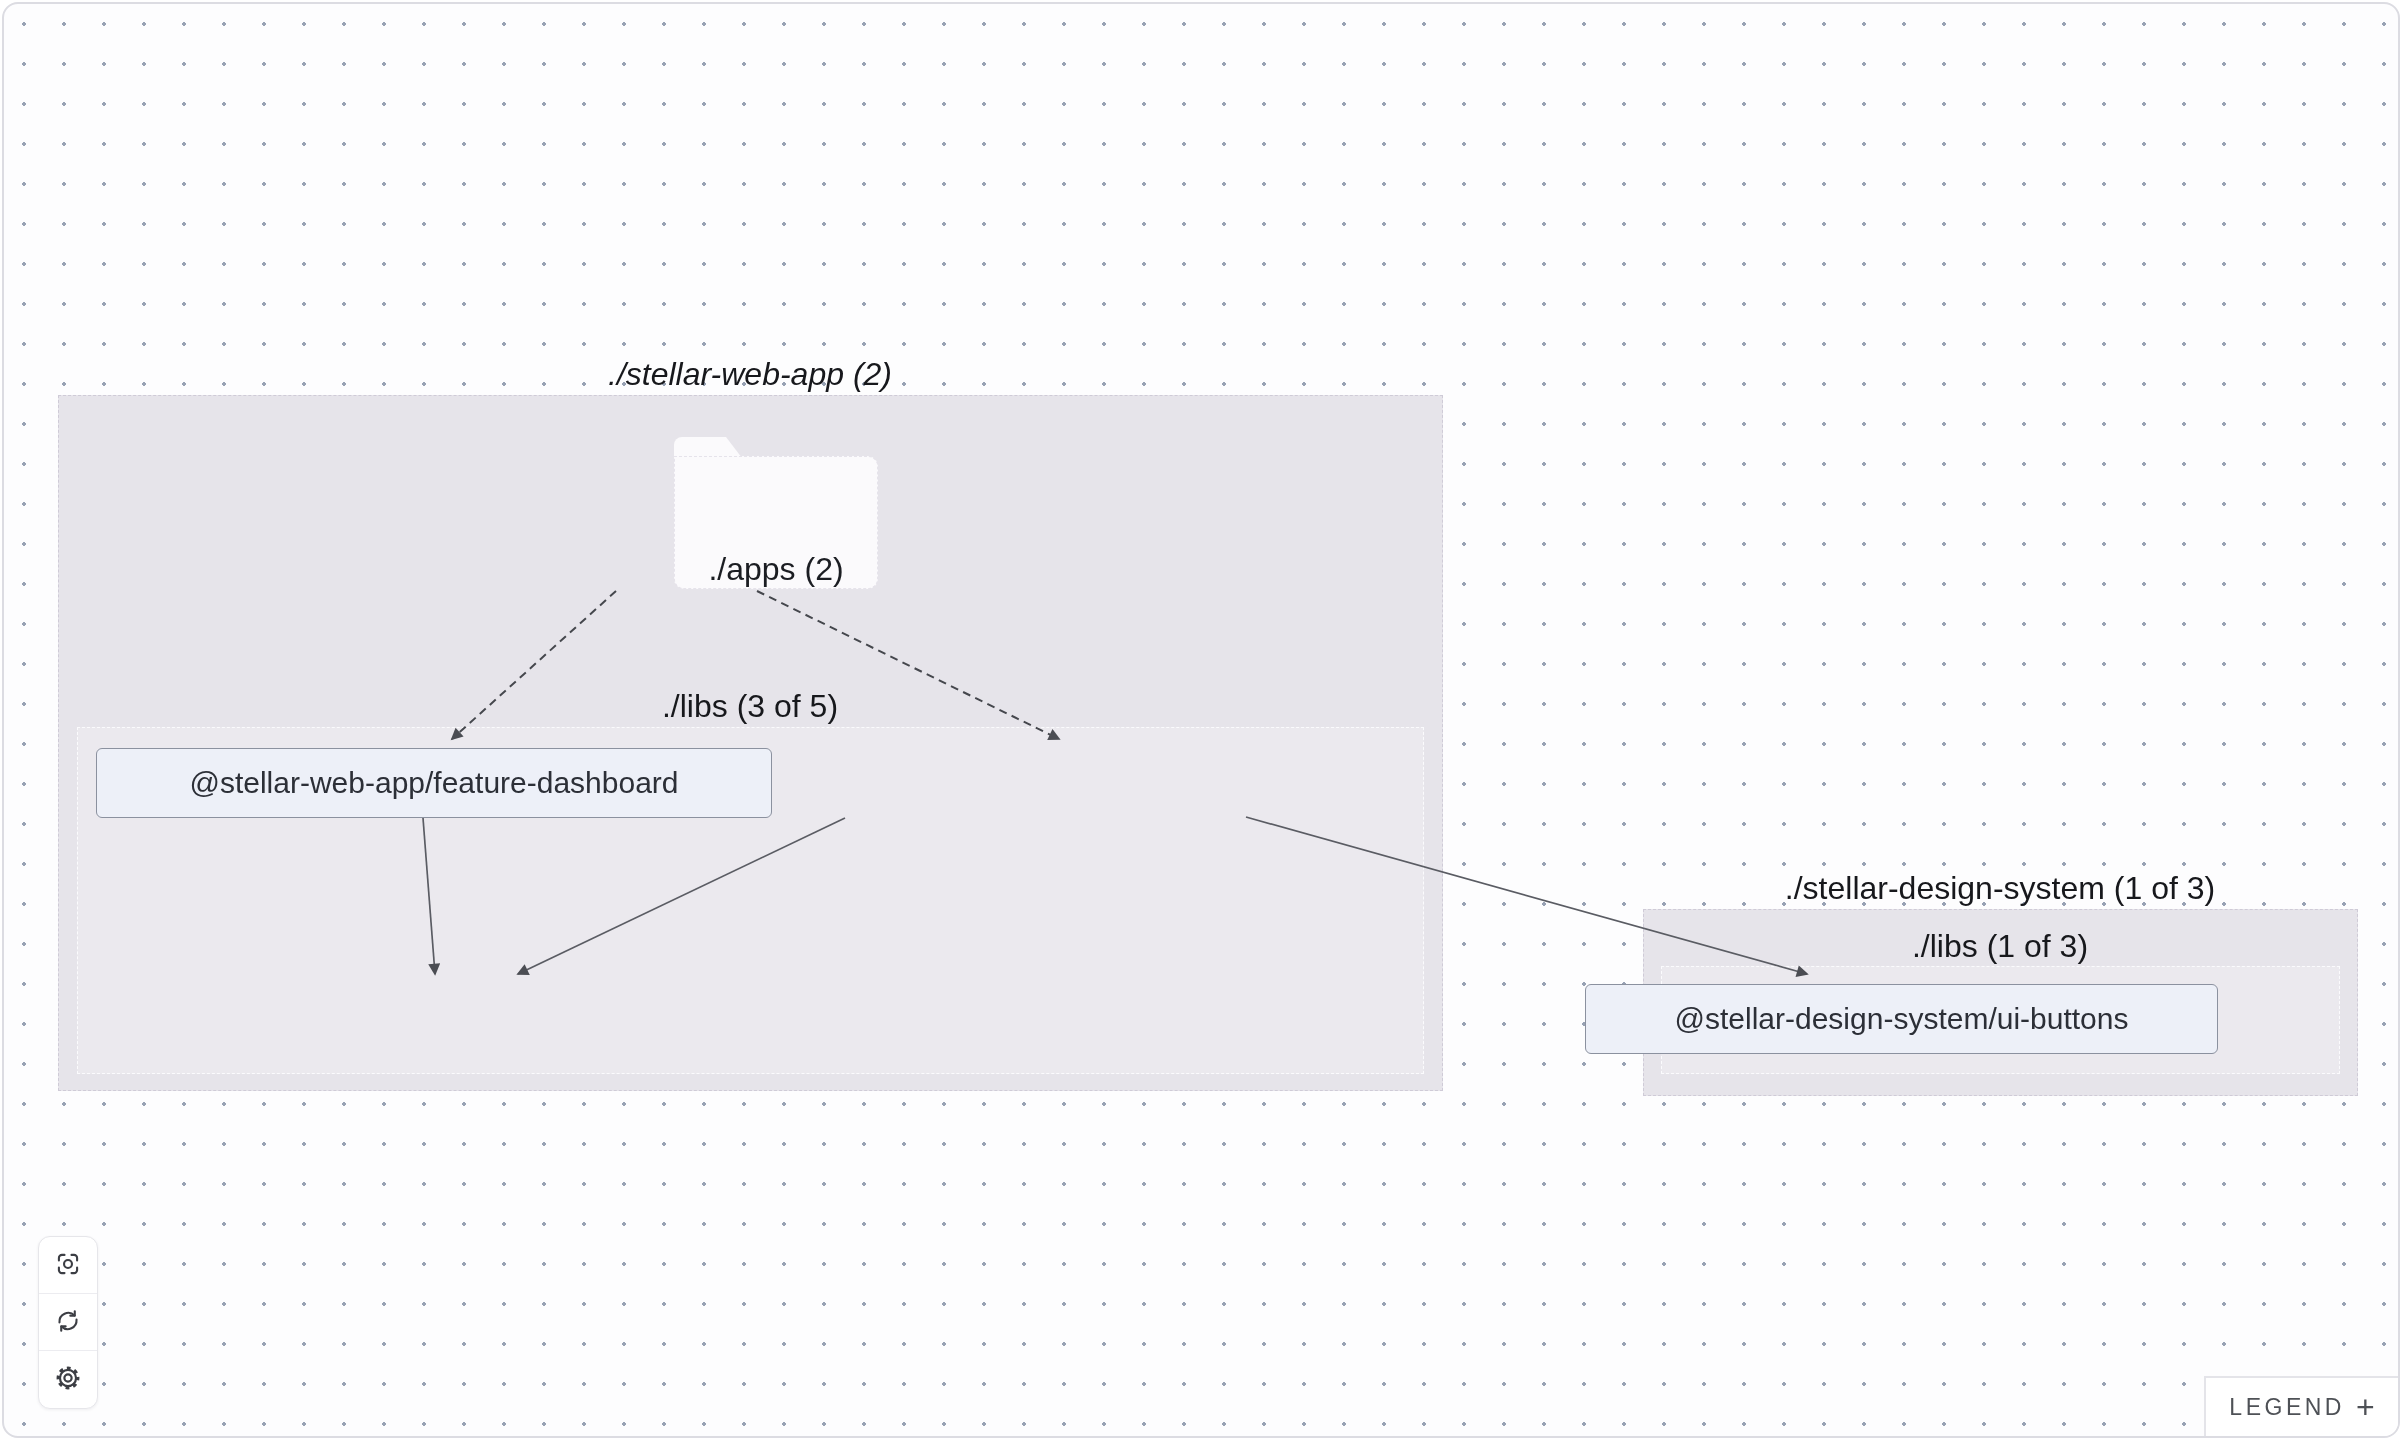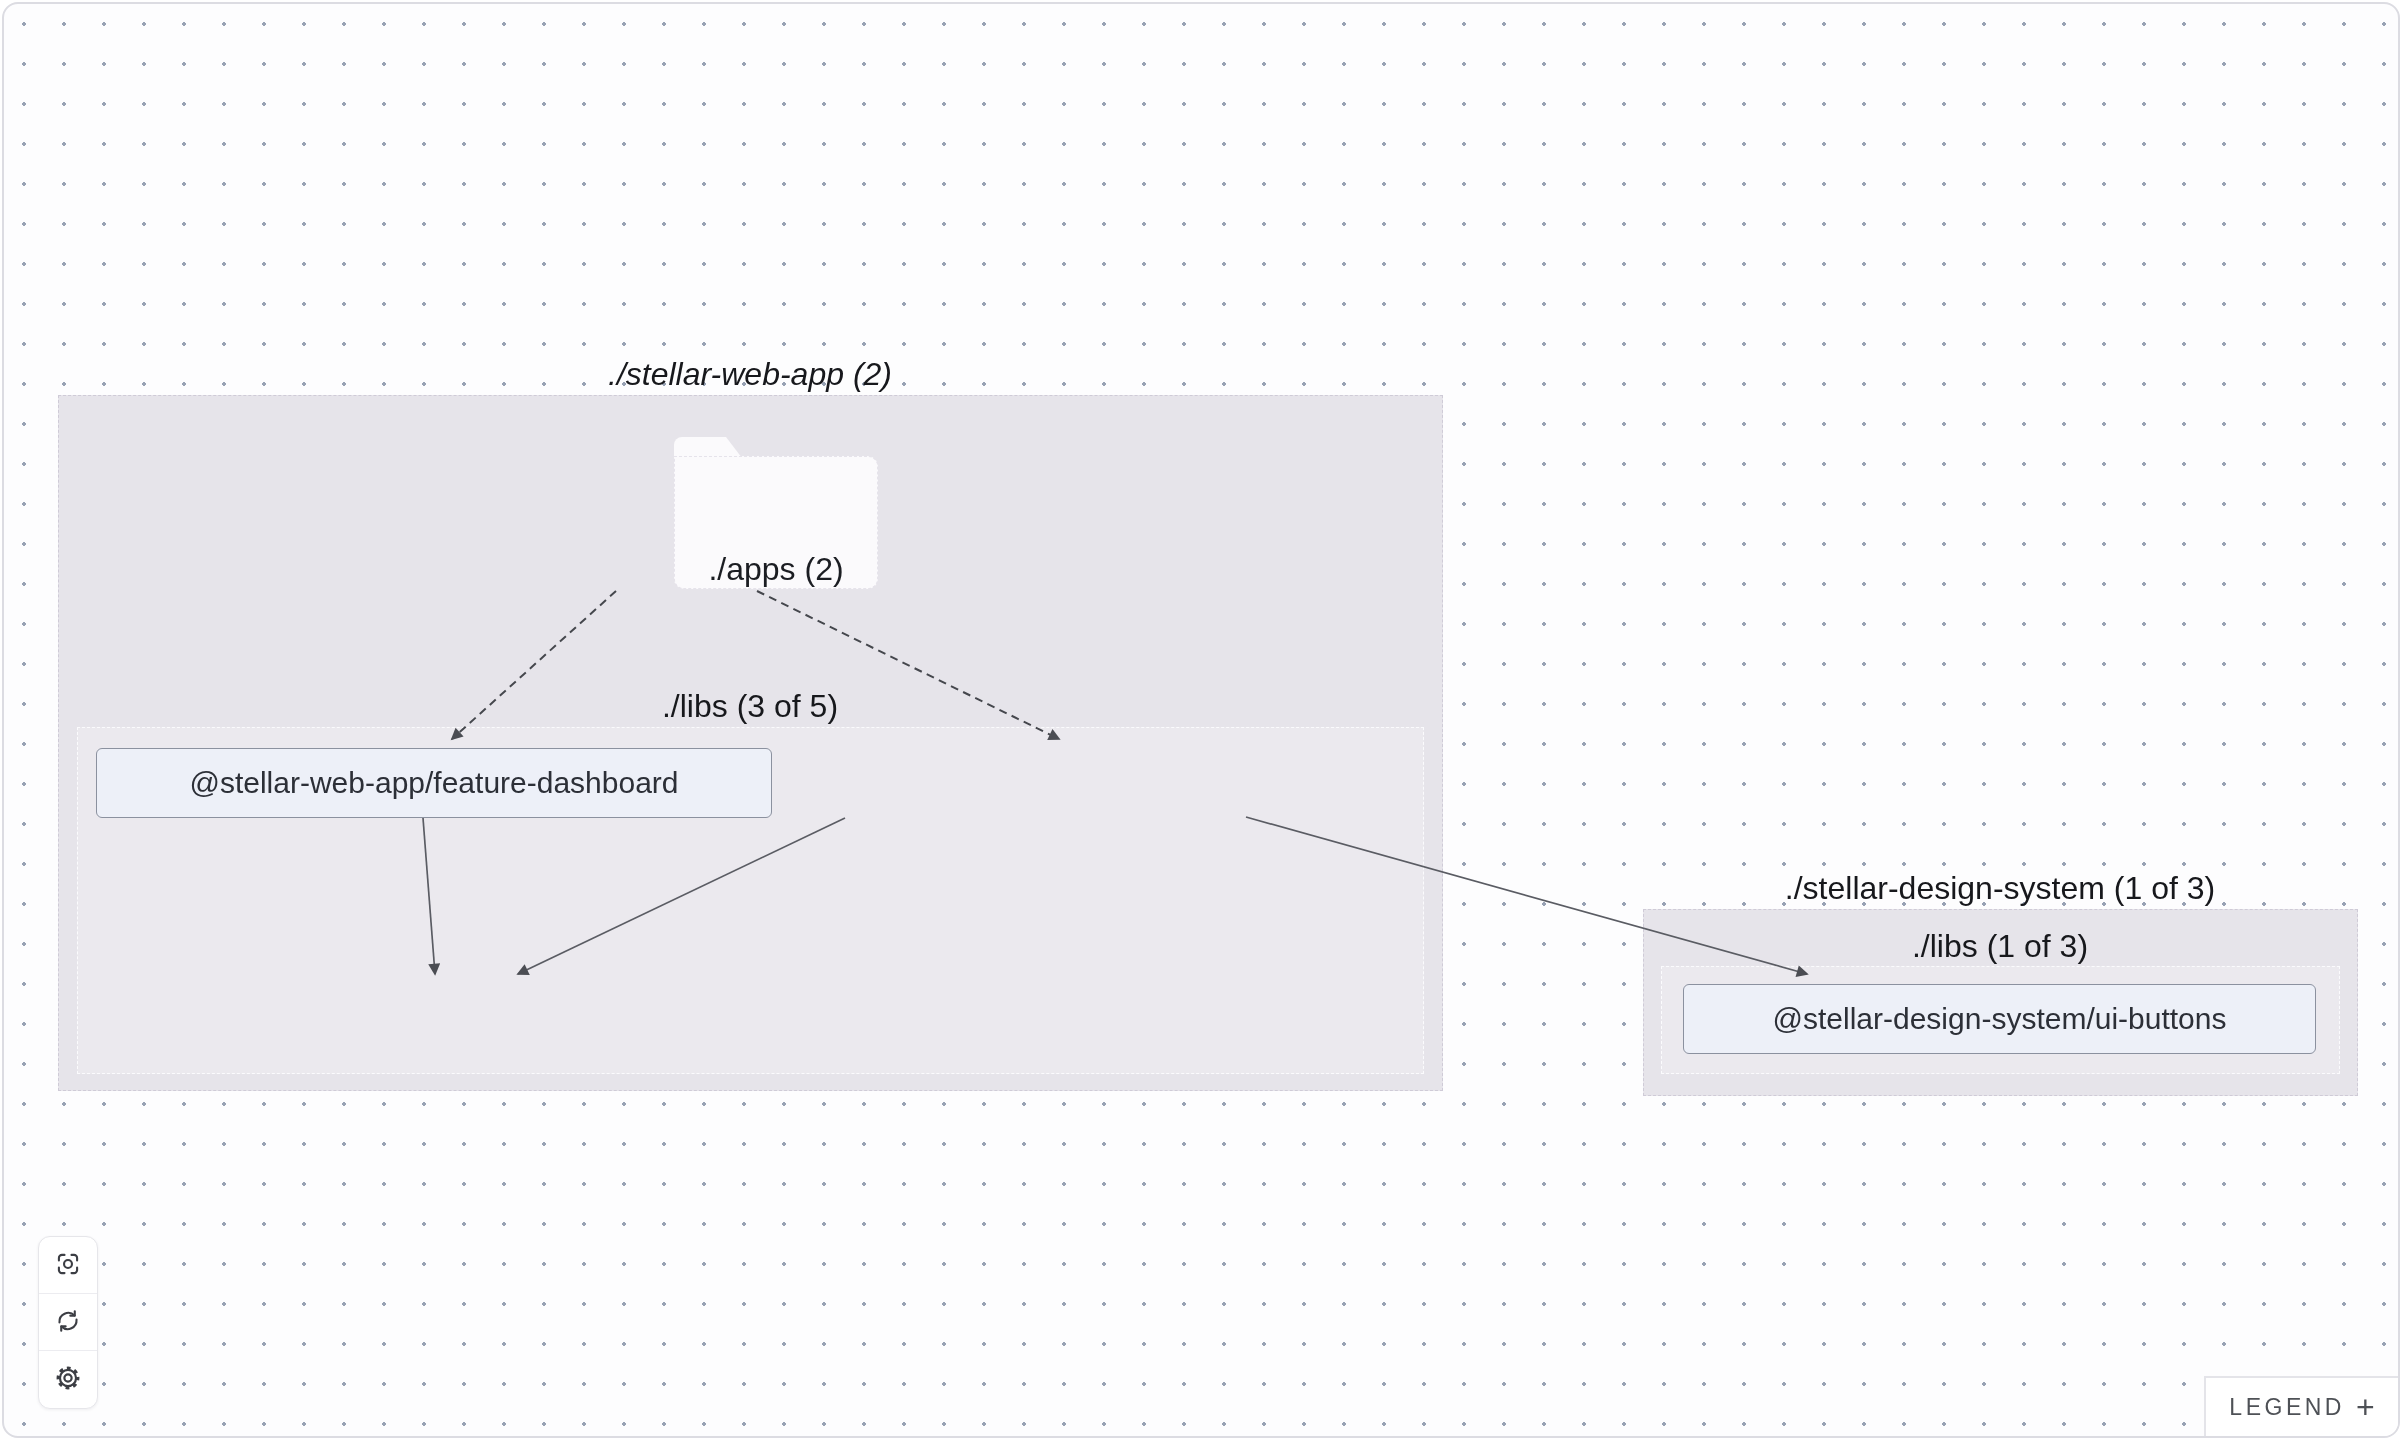--- a/index.html
+++ b/index.html
@@ -139,21 +139,21 @@
   </svg>
 
   <div class="folder-tab" style="left:670px; top:433px; width:68px; height:21px;"></div>
   <div class="folder-body" style="left:670px; top:452px; width:202px; height:131px;">
     <span>./apps (2)</span>
   </div>
 
   <div class="node" style="left:92px; top:744px; width:674px; height:68px;">
     <span>@stellar-web-app/feature-dashboard</span>
   </div>
-  <div class="node" style="left:1679px; top:980px; width:631px; height:68px;">
+  <div class="node" style="left:1581px; top:980px; width:631px; height:68px;">
     <span>@stellar-design-system/ui-buttons</span>
   </div>
 
   <div class="toolbar">
     <button title="">
       <span>
         <svg width="28" height="28" viewBox="0 0 24 24" fill="none" stroke="#3c3e44" stroke-width="1.8" stroke-linecap="round">
           <path d="M9 4.2 H6.8 A2.6 2.6 0 0 0 4.2 6.8 V9"></path>
           <path d="M15 4.2 H17.2 A2.6 2.6 0 0 1 19.8 6.8 V9"></path>
           <path d="M15 19.8 H17.2 A2.6 2.6 0 0 0 19.8 17.2 V15"></path>

